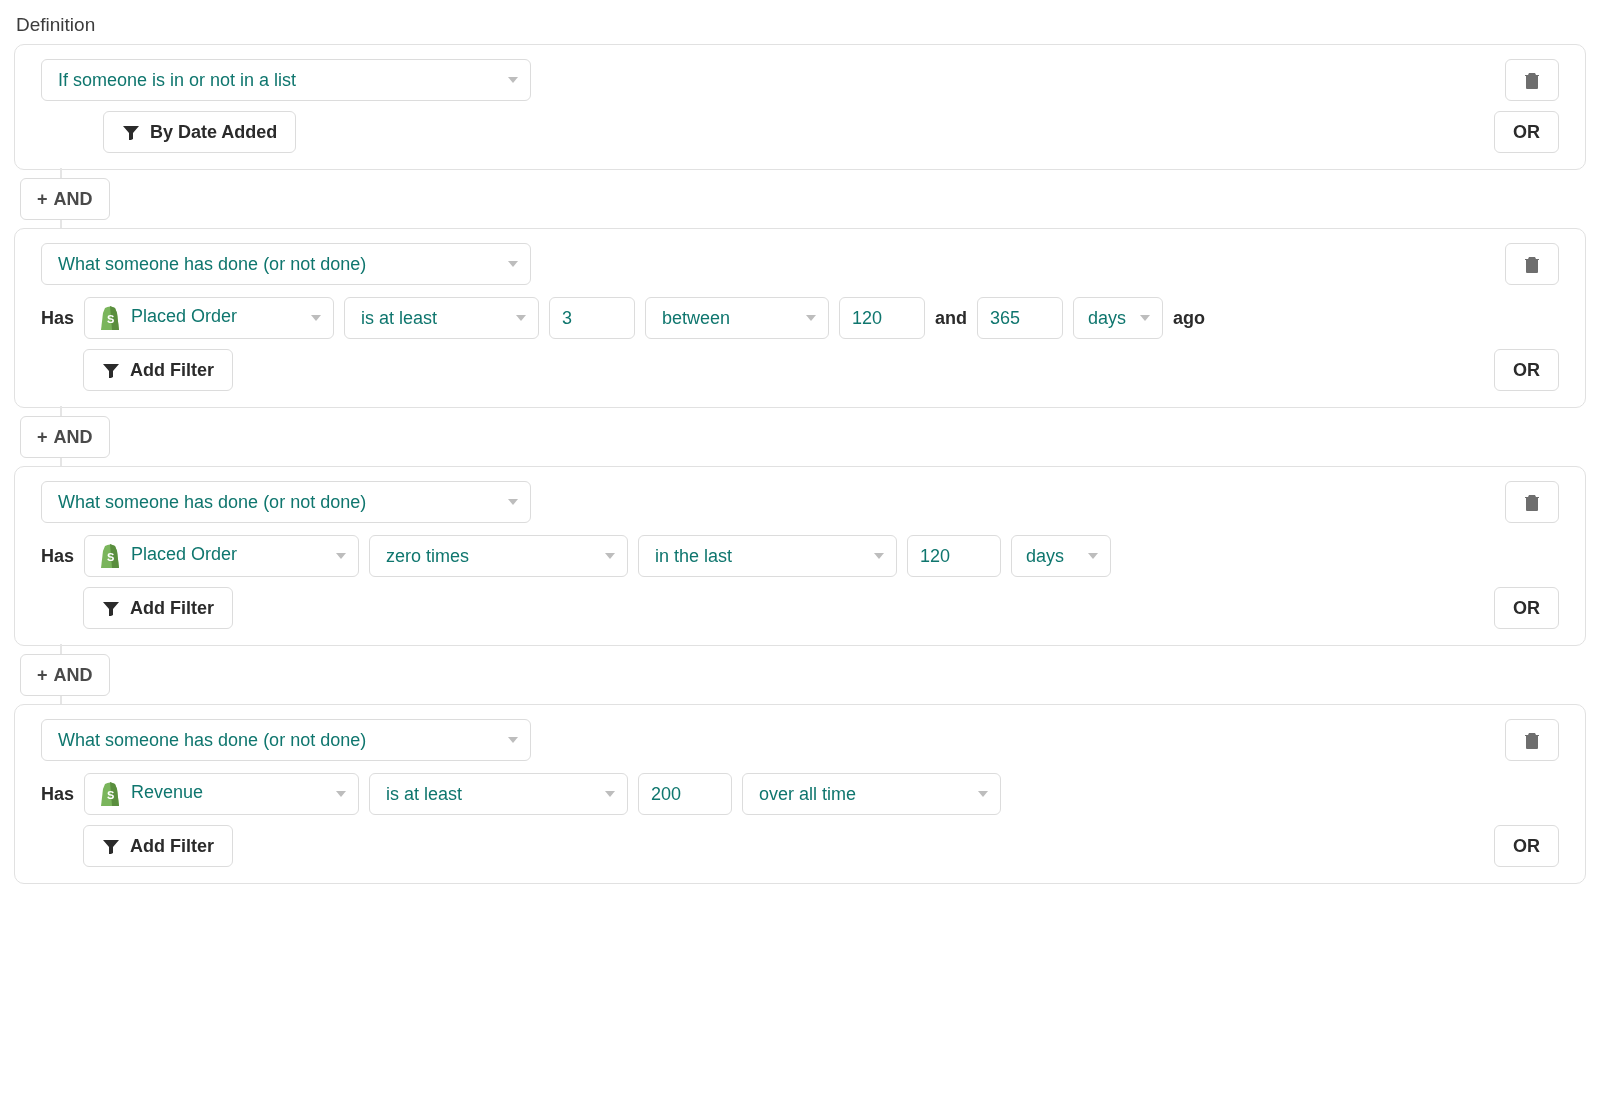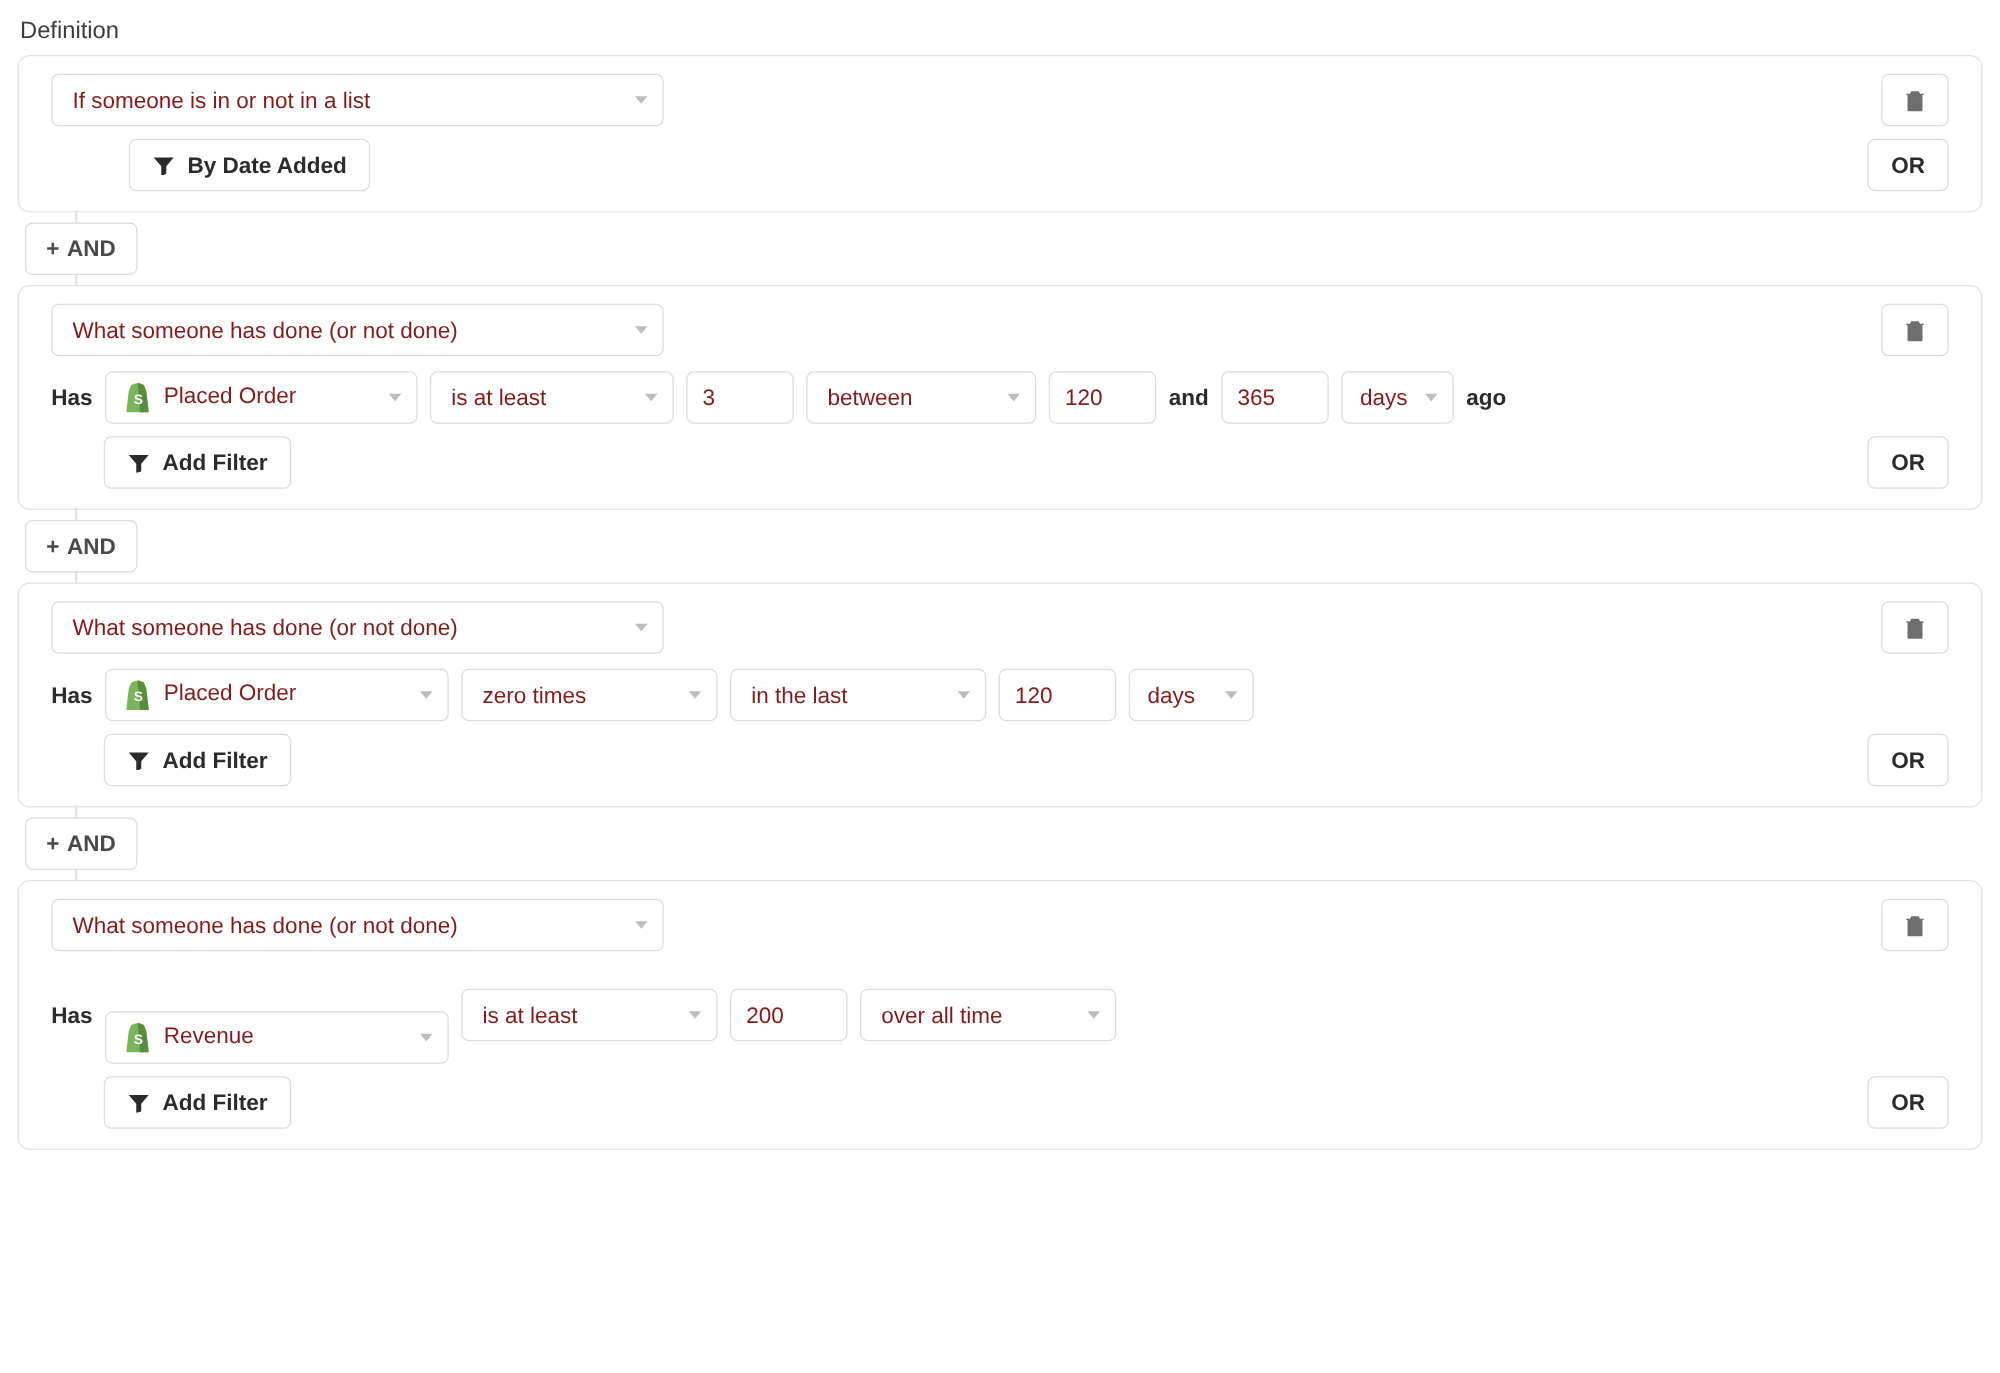--- a/index.html
+++ b/index.html
@@ -37,21 +37,21 @@
   .lbl { color: #2b2b2b; font-weight: 600; font-size: 18px; }
 
   .select, .input, .btn {
     background: #fff;
     border: 1px solid #dcdcdc;
     border-radius: 6px;
     height: 42px;
     display: inline-flex;
     align-items: center;
     font-size: 18px;
-    color: #7f1d1d;
+    color: #0f766e;
   }
   .select {
     padding: 0 36px 0 16px;
     position: relative;
     min-width: 80px;
     cursor: pointer;
   }
   .select .caret {
     position: absolute;
     right: 12px;
@@ -59,21 +59,21 @@
     transform: translateY(-50%);
     width: 0; height: 0;
     border-left: 5px solid transparent;
     border-right: 5px solid transparent;
     border-top: 6px solid #bdbdbd;
   }
   .select.wide { width: 490px; }
   .select.w210 { width: 210px; }
   .select.w195 { width: 195px; }
   .select.w200 { width: 184px; }
-  .select.w215 { width: 205px; }
+  .select.w215 { width: 259px; }
   .select.w365 { width: 365px; }
 
   .select.units { padding-left: 14px; min-width: 90px;}
   .input {
     padding: 0 12px;
     width: 88px;
   }
   .input.w86 { width: 86px; }
   .input.w94 { width: 94px; }
 
@@ -371,21 +371,21 @@
       <span class="icon-trash">
           <svg width="18" height="20">
             <use href="#trash"></use>
           </svg>
         </span>
     </div>
   </div>
 
   <div class="row" style="margin-top:12px;">
     <span class="lbl">Has</span>
-    <div class="select event-select" style="width:275px;margin-top:36px;">
+    <div class="select event-select" style="width:275px;">
       <span class="txt">
         <svg class="shop-ico" viewBox="0 0 22 24">
             <use href="#shopbag"></use>
           </svg>
         <span>Revenue</span>
       </span>
       <span class="caret"></span>
     </div>
     <div class="select w215">
       <span>is at least</span>

